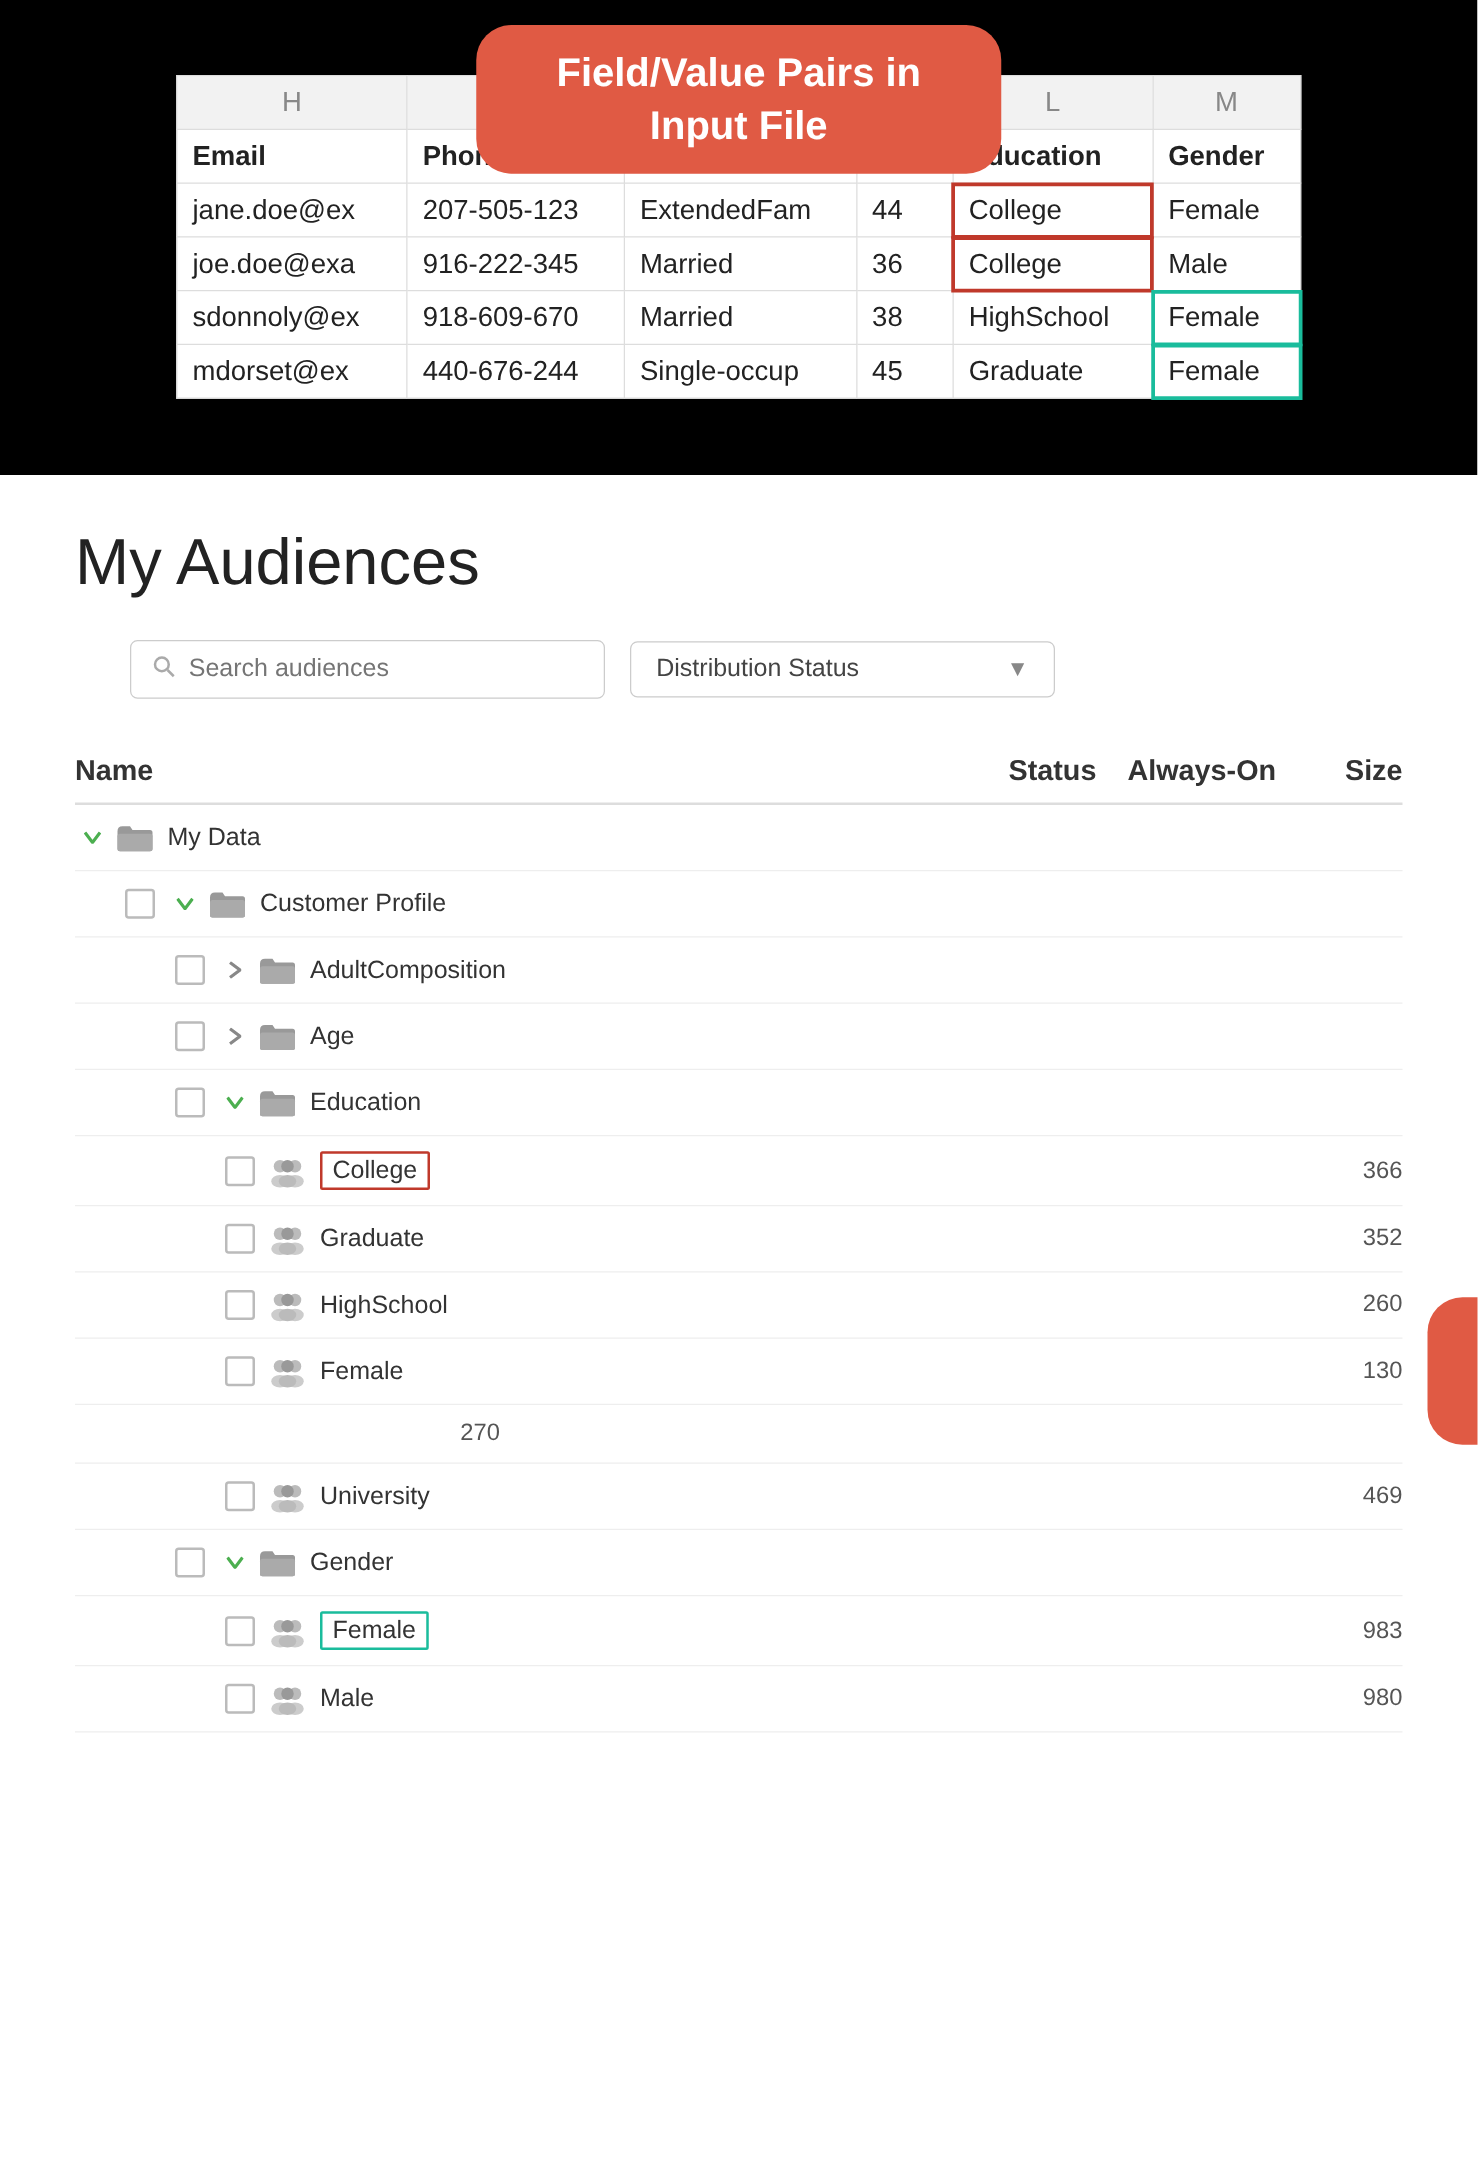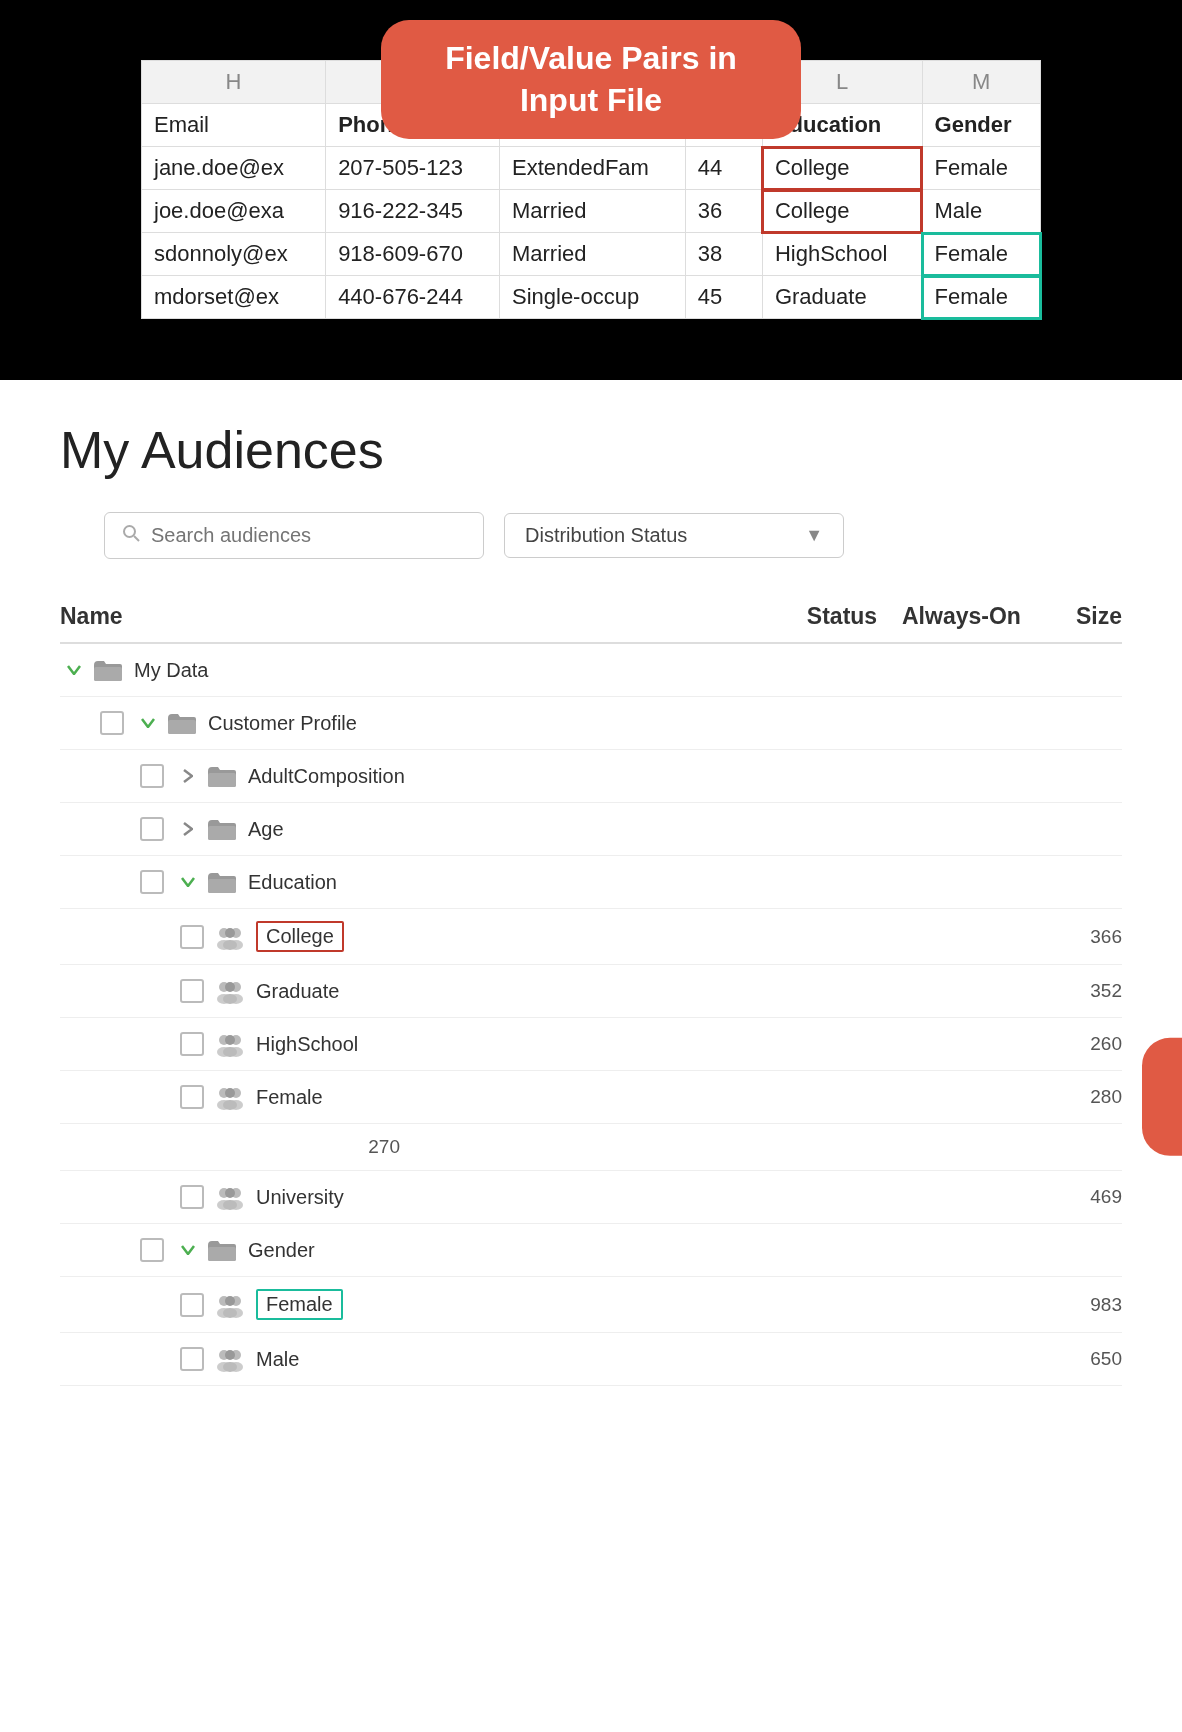--- a/index.html
+++ b/index.html
@@ -264,21 +264,21 @@
       <thead>
         <tr>
           <th>H</th>
           <th></th>
           <th></th>
           <th></th>
           <th>L</th>
           <th>M</th>
         </tr>
         <tr>
-          <td style="font-weight:400;background:#fff;">Email</td>
+          <td style="font-weight:700;background:#fff;">Email</td>
           <td style="font-weight:600;background:#fff;">Phone</td>
           <td style="font-weight:600;background:#fff;">AdultCompos</td>
           <td style="font-weight:600;background:#fff;">Age</td>
           <td style="font-weight:600;background:#fff;">Education</td>
           <td style="font-weight:600;background:#fff;">Gender</td>
         </tr>
       </thead>
       <tbody id="spreadsheet-body">
       <tr>
     <td>jane.doe@ex</td>
@@ -511,21 +511,21 @@
         <circle cx="16" cy="10" r="5" fill="#999"></circle>
         <ellipse cx="10" cy="22" rx="7" ry="5" fill="#ccc"></ellipse>
         <ellipse cx="22" cy="22" rx="7" ry="5" fill="#ccc"></ellipse>
         <ellipse cx="16" cy="22" rx="7" ry="5" fill="#bbb"></ellipse>
       </svg>
     </div>
           <span class="row-label">Female</span>
         </div>
     <div class="col-status-val"></div>
     <div class="col-alwayson-val"></div>
-    <div class="row-size">280</div>
+    <div class="row-size">130</div>
   <div style="position: absolute; right: -320px; background: rgb(224, 90, 68); color: rgb(255, 255, 255); border-radius: 28px; padding: 20px 30px; font-size: 28px; font-weight: 700; text-align: center; line-height: 1.4; width: 300px; z-index: 20; pointer-events: none; top: 50%; transform: translateY(-50%);">Segments in
 My Data Folder</div>
       </div>
       <div class="tree-row">
     <div class="col-status-val"></div>
     <div class="col-alwayson-val"></div>
     <div class="row-size">270</div>
   </div>
       <div class="tree-row">
     <div class="name-col-flex" style="padding-left:120px;">
@@ -595,17 +595,17 @@
         <circle cx="16" cy="10" r="5" fill="#999"></circle>
         <ellipse cx="10" cy="22" rx="7" ry="5" fill="#ccc"></ellipse>
         <ellipse cx="22" cy="22" rx="7" ry="5" fill="#ccc"></ellipse>
         <ellipse cx="16" cy="22" rx="7" ry="5" fill="#bbb"></ellipse>
       </svg>
     </div>
           <span class="row-label">Male</span>
         </div>
     <div class="col-status-val"></div>
     <div class="col-alwayson-val"></div>
-    <div class="row-size">650</div>
+    <div class="row-size">980</div>
   </div>
     </div>
 
 </div>
 
 </body></html>

